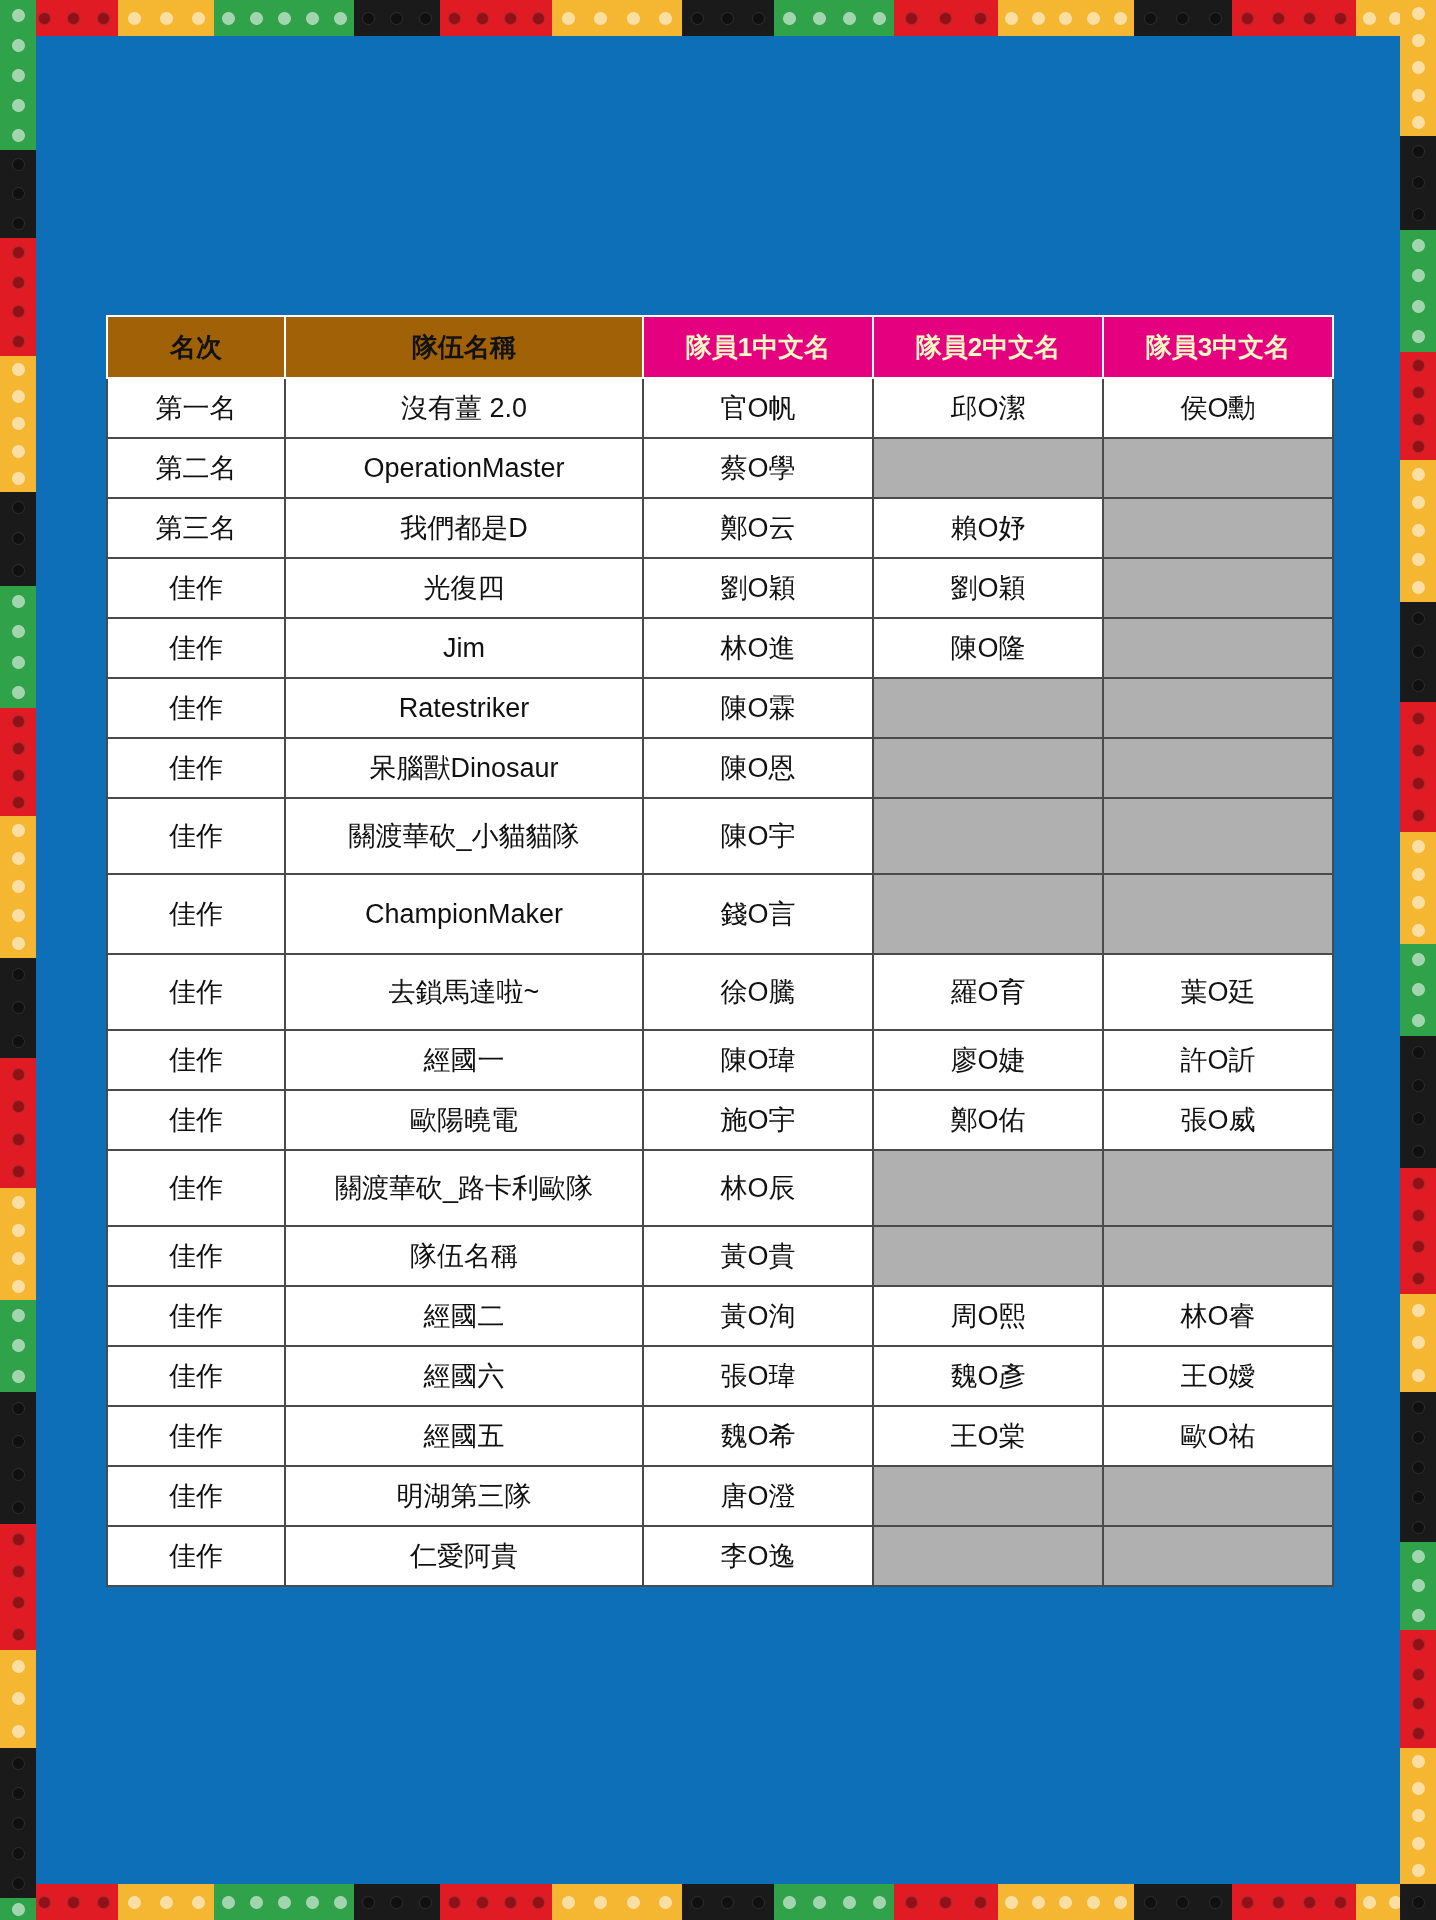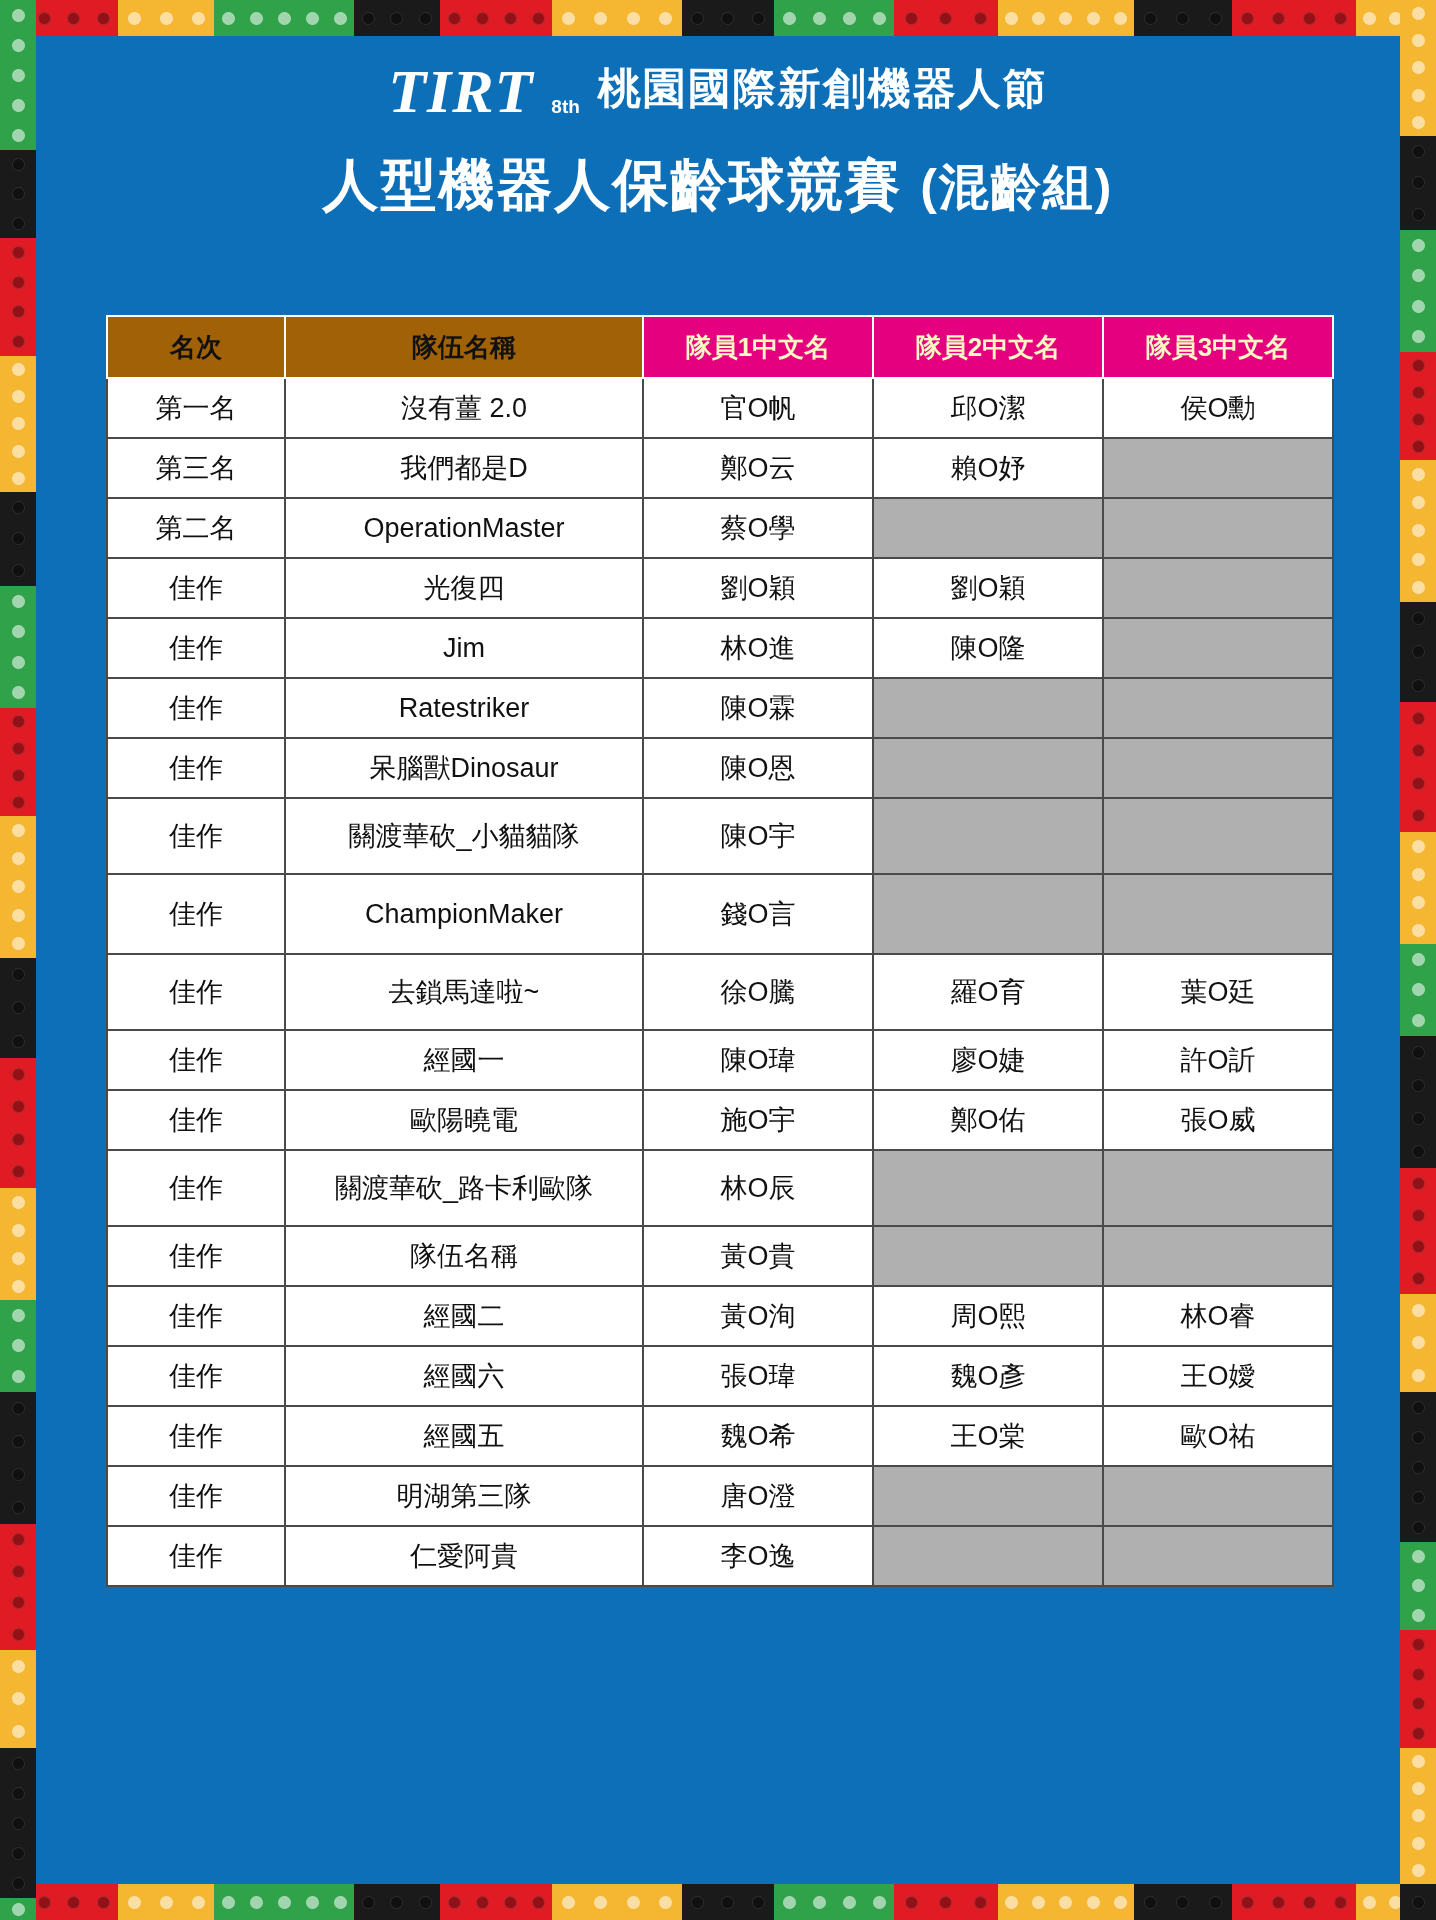--- a/index.html
+++ b/index.html
@@ -499,31 +499,20 @@
         <span class="stud light"></span>
         <span class="stud light"></span>
         <span class="stud light"></span>
         <span class="stud light"></span>
       </div>
       <div class="brick-v" style="height: 36px; background: rgb(26, 26, 26);">
         <span class="stud"></span>
       </div>
     </div>
 
-  <div class="header">
-    <div class="logo-row">
-      <div class="logo-tirt">TIRT</div>
-      <div class="logo-8th">8th</div>
-      <div class="logo-cn">桃園國際新創機器人節</div>
-    </div>
-    <div class="title-main">
-      <span>人型機器人保齡球競賽</span>
-      <span class="grp">(混齡組)</span>
-    </div>
-  </div>
 
   <div class="table-wrap">
     <table>
       <colgroup>
         <col class="c-rank">
           <col class="c-team">
           <col class="c-m">
           <col class="c-m">
           <col class="c-m">
       </colgroup>
@@ -538,34 +527,34 @@
       </thead>
       <tbody id="tbody">
           <tr>
             <td>第一名</td>
             <td>沒有薑 2.0</td>
             <td>官O帆</td>
             <td>邱O潔</td>
             <td>侯O勳</td>
           </tr>
           <tr>
+            <td>第二名</td>
+            <td>OperationMaster</td>
+            <td>蔡O學</td>
+            <td class="empty"></td>
+            <td class="empty"></td>
+          </tr>
+          <tr>
             <td>第三名</td>
             <td>我們都是D</td>
             <td>鄭O云</td>
             <td>賴O妤</td>
             <td class="empty"></td>
           </tr>
           <tr>
-            <td>第二名</td>
-            <td>OperationMaster</td>
-            <td>蔡O學</td>
-            <td class="empty"></td>
-            <td class="empty"></td>
-          </tr>
-          <tr>
             <td>佳作</td>
             <td>光復四</td>
             <td>劉O穎</td>
             <td>劉O穎</td>
             <td class="empty"></td>
           </tr>
           <tr>
             <td>佳作</td>
             <td>Jim</td>
             <td>林O進</td>

